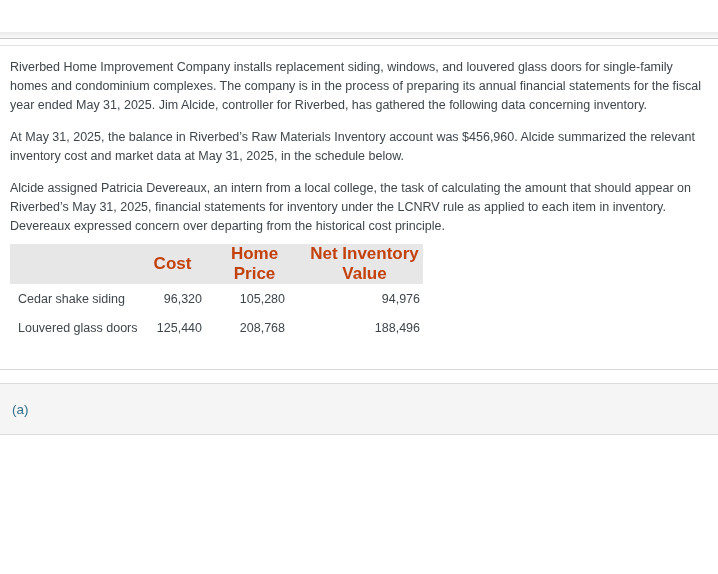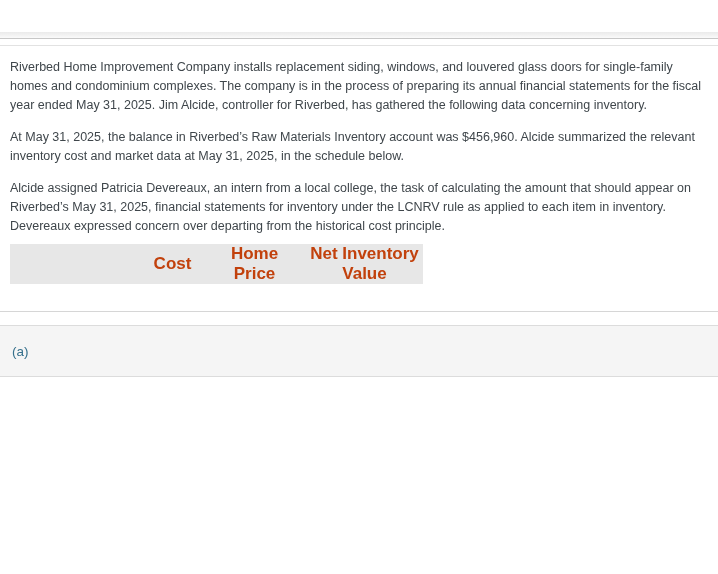--- a/index.html
+++ b/index.html
@@ -155,20 +155,36 @@
         <tr>
           <th class="h-name"></th>
           <th>Cost</th>
           <th></th>
           <th>Home Price</th>
           <th></th>
           <th>Net Inventory Value</th>
         </tr>
       </thead>
       <tbody>
+        <tr>
+          <td class="name">Cedar shake siding</td>
+          <td class="num">96,320</td>
+          <td></td>
+          <td class="num">105,280</td>
+          <td></td>
+          <td class="num">94,976</td>
+        </tr>
+        <tr>
+          <td class="name">Louvered glass doors</td>
+          <td class="num">125,440</td>
+          <td></td>
+          <td class="num">208,768</td>
+          <td></td>
+          <td class="num">188,496</td>
+        </tr>
       </tbody>
     </table>
   </div>
 
   <div class="divider"></div>
   <div class="gap13"></div>
 
   <div class="part-band">
     <span class="part-label">(a)</span>
   </div>

